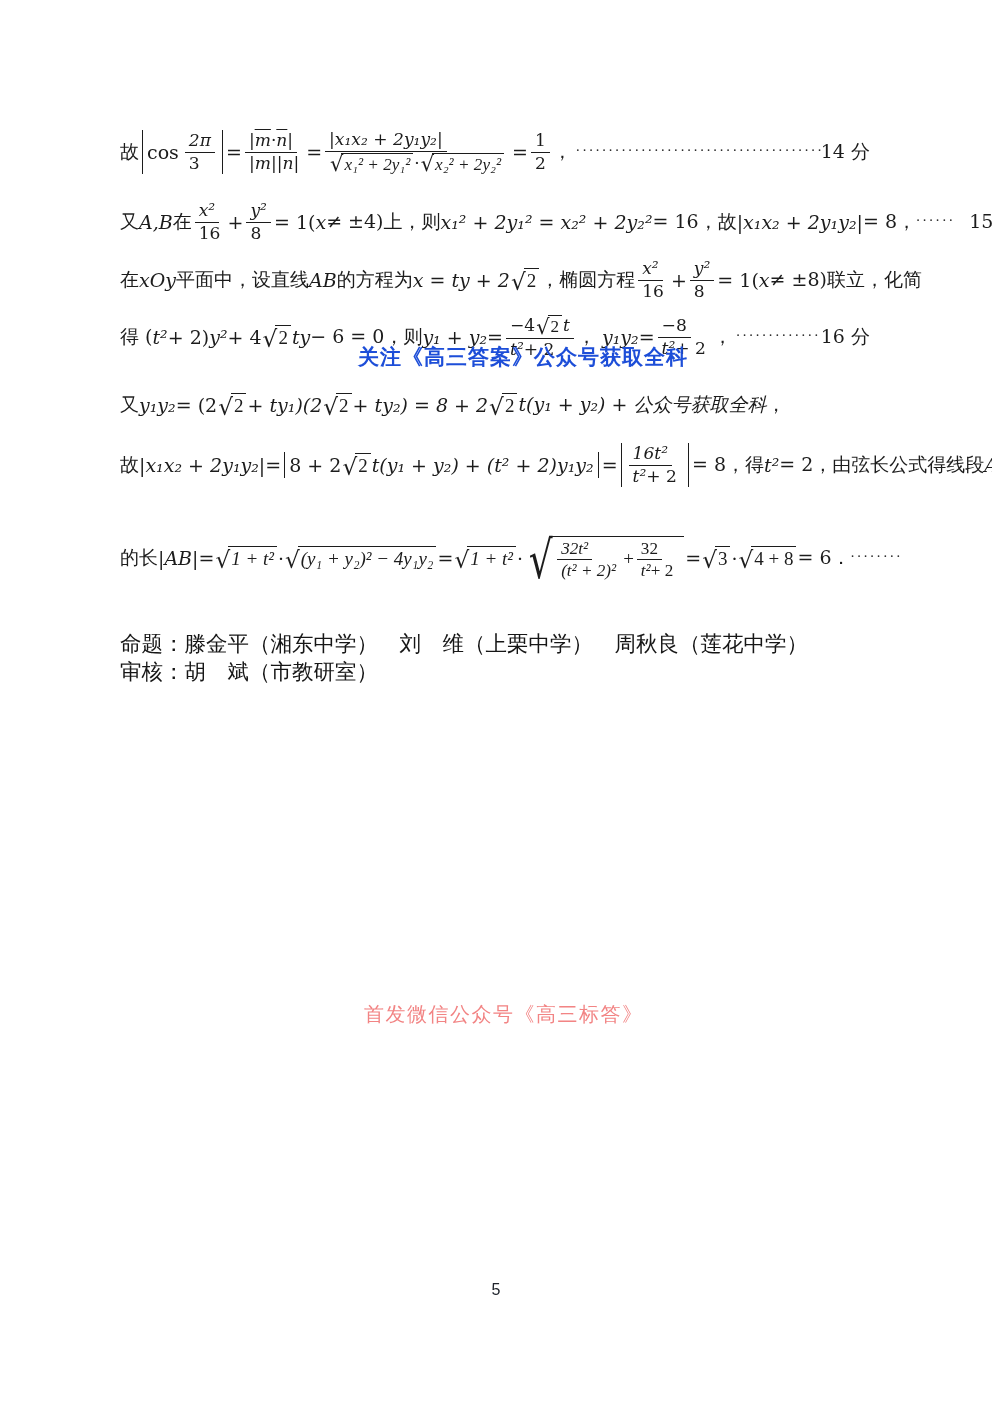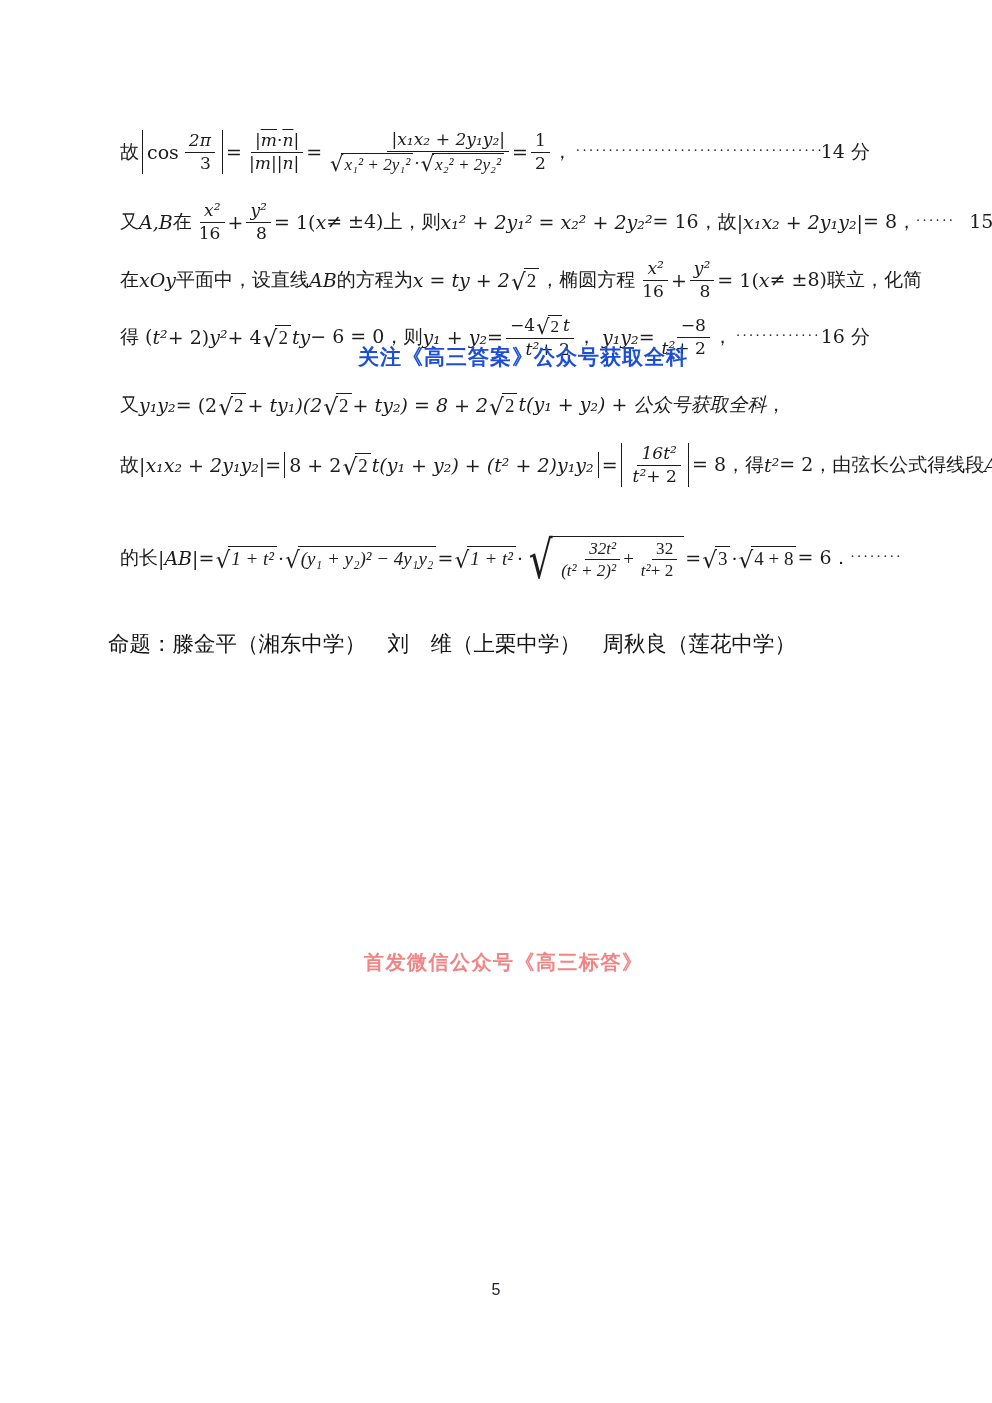--- a/index.html
+++ b/index.html
@@ -10,41 +10,41 @@
   }
   .page{position:absolute;inset:0;background:#fff;}
   
   .mline{
     position:absolute;left:120px;width:750px;
     display:flex;align-items:center;white-space:nowrap;
     font-size:19px;font-family:"DejaVu Serif","Liberation Serif",serif;
   }
   .tk{display:inline-block;flex:0 0 auto;}
   .it{font-style:italic;}
-  .frac{display:inline-flex;flex-direction:column;align-items:flex-end;margin:0 3px;font-size:0.9em;line-height:1.12;vertical-align:middle;}
+  .frac{display:inline-flex;flex-direction:column;align-items:flex-start;margin:0 3px;font-size:0.9em;line-height:1.12;vertical-align:middle;}
   .frac .num{display:inline-flex;align-items:center;justify-content:center;border-bottom:1.4px solid #1c1c1c;padding:0 4px 1px;}
   .frac .den{display:inline-flex;align-items:center;justify-content:center;padding:1px 4px 0;}
   .sqrt{display:inline-flex;align-items:flex-end;margin:0 1px;}
   .sqrt .rad{display:inline-block;font-size:1.22em;line-height:1;margin-right:-2px;transform:translateY(1px);}
   .sqrt .rc{display:inline-flex;align-items:center;border-top:1.5px solid #1c1c1c;padding:1px 3px 0;font-family:Liberation Serif, serif;}
   .sqrt.big{align-items:center;}
   .sqrt.big .rad{font-size:52px;line-height:.9;margin-right:-7px;transform:scaleX(.72) translateY(2px);font-weight:200;}
   .sqrt.big .rc{border-top:1.6px solid #1c1c1c;padding:2px 4px 0;}
   .abs{display:inline-flex;align-items:center;border-left:1.4px solid #1c1c1c;border-right:1.4px solid #1c1c1c;padding:1px 4px;margin:0 3px;}
   .vec{font-style:italic;text-decoration:overline;}
   .leader{flex:1 1 0;min-width:0;overflow:hidden;align-self:center;font-size:13px;letter-spacing:2.4px;color:#2a2a2a;padding:0 4px;transform:translateY(-2px);}
   .fixdots{flex:0 0 auto;font-size:13px;letter-spacing:2.4px;color:#2a2a2a;transform:translateY(-2px);}
   .fill{flex:1 1 0;}
   .sp{display:inline-block;flex:0 0 auto;}
   
   .watermark{position:absolute;white-space:nowrap;font-family:"Liberation Serif","DejaVu Serif",serif;}
   .watermark.mid{top:343px;left:358px;font-size:21px;letter-spacing:1px;}
-  .watermark.bottom{top:949px;left:364px;font-size:20px;letter-spacing:1.5px;font-weight:bold;}
+  .watermark.bottom{top:1001px;left:364px;font-size:20px;letter-spacing:1.5px;}
   
-  .credits{position:absolute;left:108px;top:631px;font-size:21.5px;line-height:27.5px;color:#161616;font-family:Liberation Serif, serif;}
+  .credits{position:absolute;left:120px;top:631px;font-size:21.5px;line-height:27.5px;color:#161616;font-family:Liberation Serif, serif;}
   .credits div{white-space:pre;}
   
   .pagenum{position:absolute;top:1281px;left:0;width:100%;text-align:center;font-size:16px;color:#20242c;font-family:"Liberation Sans","DejaVu Sans",sans-serif;}
 </style>
 </head>
 <body>
 
 <div class="page">
 
   <div class="mline" style="top:110px;height:84px;">
@@ -352,19 +352,20 @@
       <span class="tk"> = 6．</span>
       <span class="fill"></span>
       <span class="fixdots tk">········</span>
       <span class="sp" style="width: 12px;"></span>
     </div>
 
   <div class="watermark mid" style="color: #1d4ed8; font-weight: bold;">关注《高三答案》公众号获取全科</div>
 
   <div class="credits">
     <div>命题：滕金平（湘东中学）　刘　维（上栗中学）　周秋良（莲花中学）</div>
+    <div>审核：胡　斌（市教研室）</div>
   </div>
 
   <div class="watermark bottom" style="color: rgb(242, 132, 132);">首发微信公众号《高三标答》</div>
 
   <div class="pagenum">5</div>
 
 </div>
 
 </body></html>

